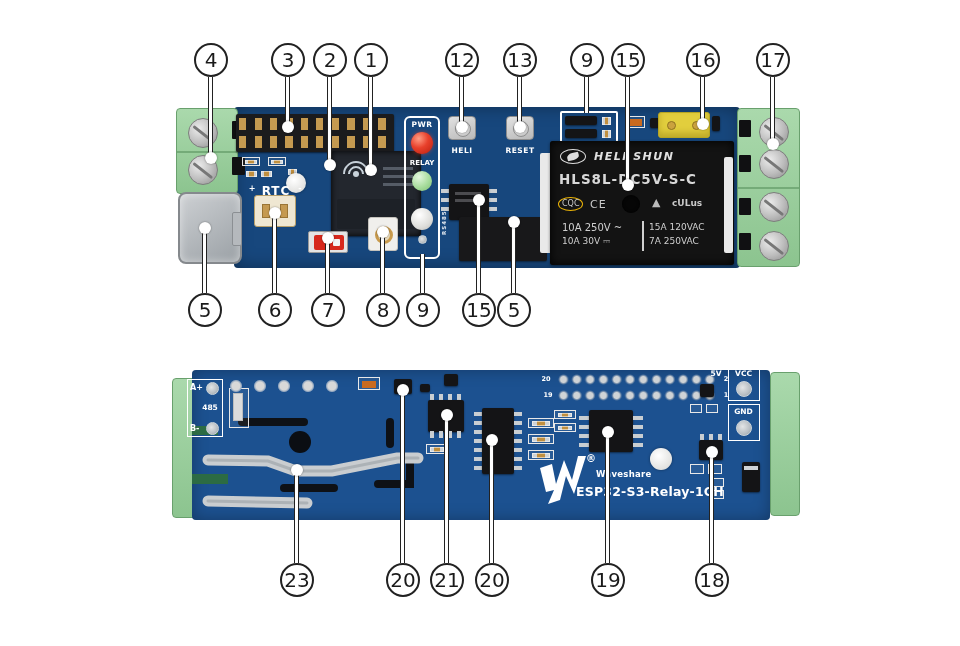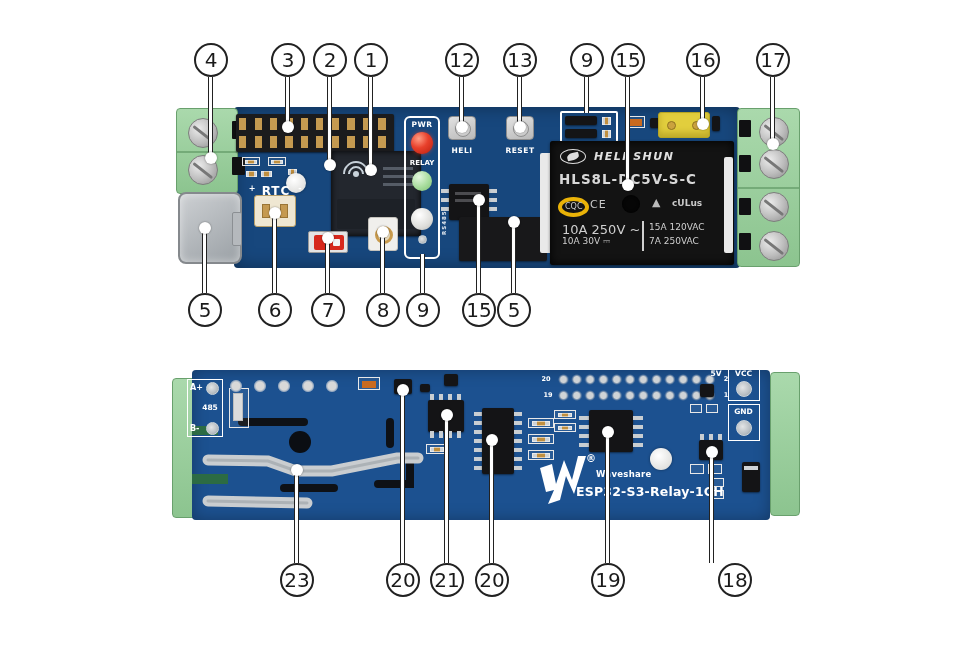--- a/index.html
+++ b/index.html
@@ -152,26 +152,26 @@
     </div>
     <div class="blackchip" style="left:283px;top:112px;width:88px;height:44px;background:#18181a;"></div>
 
     <div style="left:364px;top:48px;width:12px;height:100px;background:#e9e9e9;border-radius:2px;"></div>
     <div class="relay" style="left:374px;top:36px;width:184px;height:124px;">
       <div style="left:10px;top:8px;width:26px;height:15px;border:1.5px solid #dedede;border-radius:50%;">
         <div style="left:6px;top:3px;width:12px;height:7px;background:#dedede;border-radius:50% 10% 50% 10%;transform:rotate(-15deg);"></div>
       </div>
       <div class="t" style="left:44px;top:10px;font-size:11px;font-weight:bold;font-style:italic;letter-spacing:1.5px;color:#e0e0e0;">HELI SHUN</div>
       <div class="t" style="left:9px;top:32px;font-size:13.5px;font-weight:bold;letter-spacing:1px;color:#d8d8d8;">HLS8L-DC5V-S-C</div>
-      <div class="t" style="left:8px;top:56px;font-size:8px;border:4px solid #eab308;border-radius:50%;padding:2px 3px;color:#c9c9c9;">CQC</div>
+      <div class="t" style="left:8px;top:56px;font-size:8px;border:1px solid #eab308;border-radius:50%;padding:2px 3px;color:#c9c9c9;">CQC</div>
       <div class="t" style="left:40px;top:58px;font-size:11px;color:#c9c9c9;letter-spacing:1px;">CE</div>
       <div style="left:72px;top:54px;width:18px;height:18px;border-radius:50%;background:#060606;box-shadow:inset 0 0 3px #000;"></div>
       <div class="t" style="left:102px;top:56px;font-size:11px;color:#bbb;">▲</div>
       <div class="t" style="left:122px;top:58px;font-size:9px;font-weight:bold;color:#c9c9c9;">cULus</div>
-      <div class="t" style="left:12px;top:82px;font-size:13px;color:#cfcfcf;">10A 250V ~</div>
+      <div class="t" style="left:12px;top:82px;font-size:10px;color:#cfcfcf;">10A 250V ~</div>
       <div class="t" style="left:12px;top:96px;font-size:9px;color:#cfcfcf;">10A 30V ⎓</div>
       <div style="left:92px;top:80px;width:1.5px;height:30px;background:#cfcfcf;"></div>
       <div class="t" style="left:99px;top:82px;font-size:9px;color:#cfcfcf;">15A 120VAC</div>
       <div class="t" style="left:99px;top:96px;font-size:9px;color:#cfcfcf;">7A 250VAC</div>
       <div style="left:174px;top:16px;width:9px;height:96px;background:#e9e9e9;border-radius:2px;"></div>
     </div>
 
     <div class="terminal" style="left:561px;top:3px;width:63px;height:159px;">
       <div class="seam" style="top:78px;"></div>
       <div class="screw" style="left:21px;top:8px;width:30px;height:30px;"></div>
@@ -401,17 +401,17 @@
     </div>
   <div class="co" style="left:430px;top:563px;">
       <span>21</span>
     </div>
   <div class="co" style="left:475px;top:563px;">
       <span>20</span>
     </div>
   <div class="co" style="left:591px;top:563px;">
       <span>19</span>
     </div>
-  <div class="co" style="left:718px;top:563px;">
+  <div class="co" style="left:695px;top:563px;">
       <span>18</span>
     </div>
 
 </div>
 
 </body></html>

